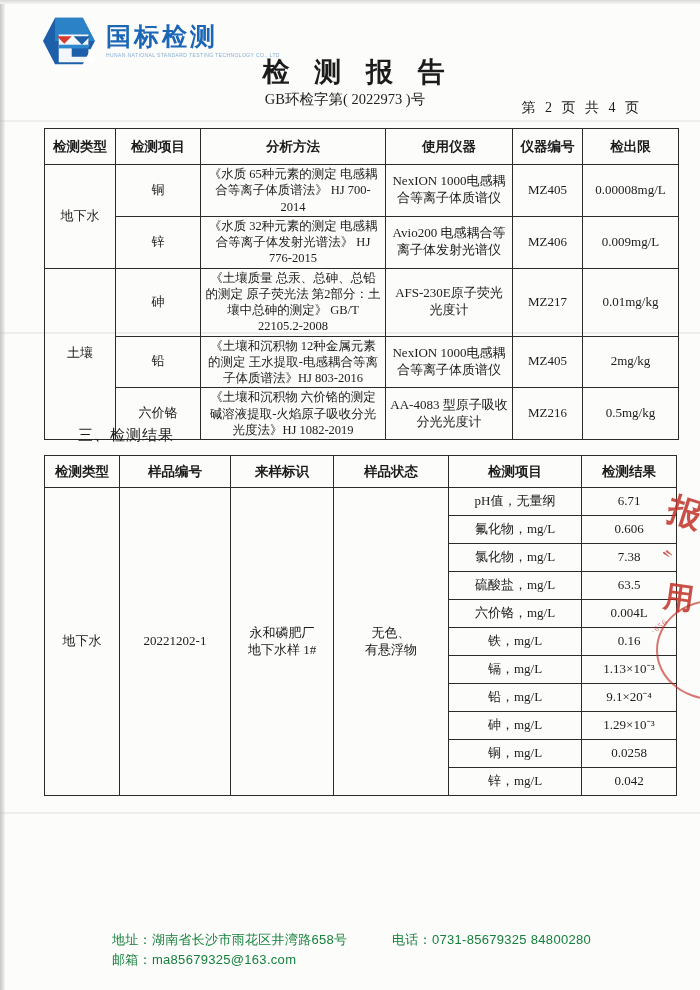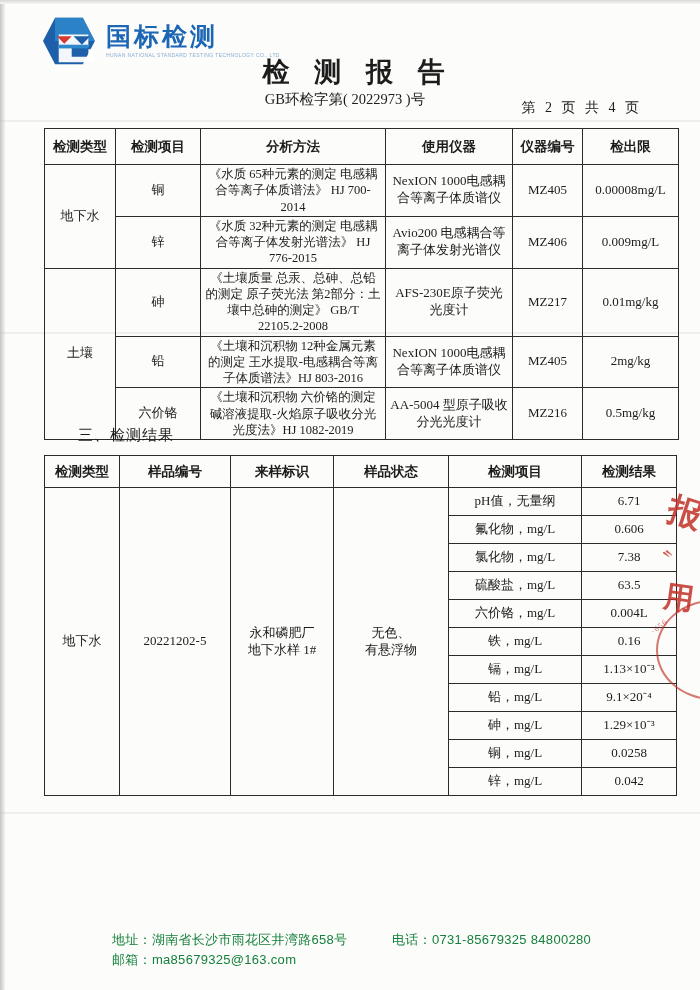--- a/index.html
+++ b/index.html
@@ -117,21 +117,21 @@
         <tr>
           <td>铅</td>
           <td class="c-method">《土壤和沉积物 12种金属元素的测定 王水提取-电感耦合等离子体质谱法》HJ 803-2016</td>
           <td>NexION 1000电感耦合等离子体质谱仪</td>
           <td>MZ405</td>
           <td>2mg/kg</td>
         </tr>
         <tr>
           <td>六价铬</td>
           <td class="c-method">《土壤和沉积物 六价铬的测定 碱溶液提取-火焰原子吸收分光光度法》HJ 1082-2019</td>
-          <td>AA-5004 型原子吸收分光光度计</td>
+          <td>AA-4083 型原子吸收分光光度计</td>
           <td>MZ216</td>
           <td>0.5mg/kg</td>
         </tr>
       </tbody>
   </table>
 
   <div class="section-title">三、检测结果</div>
   <table class="rt">
     <thead>
         <tr>
@@ -139,21 +139,21 @@
           <th style="width: 104px;">样品编号</th>
           <th style="width: 96px;">来样标识</th>
           <th style="width: 108px;">样品状态</th>
           <th style="width: 126px;">检测项目</th>
           <th style="width: 88px;">检测结果</th>
         </tr>
       </thead>
     <tbody>
         <tr>
           <td rowspan="11">地下水</td>
-          <td rowspan="11">20221202-5</td>
+          <td rowspan="11">20221202-1</td>
           <td rowspan="11" class="pre">永和磷肥厂
 地下水样 1#</td>
           <td rowspan="11" class="pre">无色、
 有悬浮物</td>
           <td>pH值，无量纲</td>
           <td>6.71</td>
         </tr>
         <tr>
           <td>氟化物，mg/L</td>
           <td>0.606</td>

